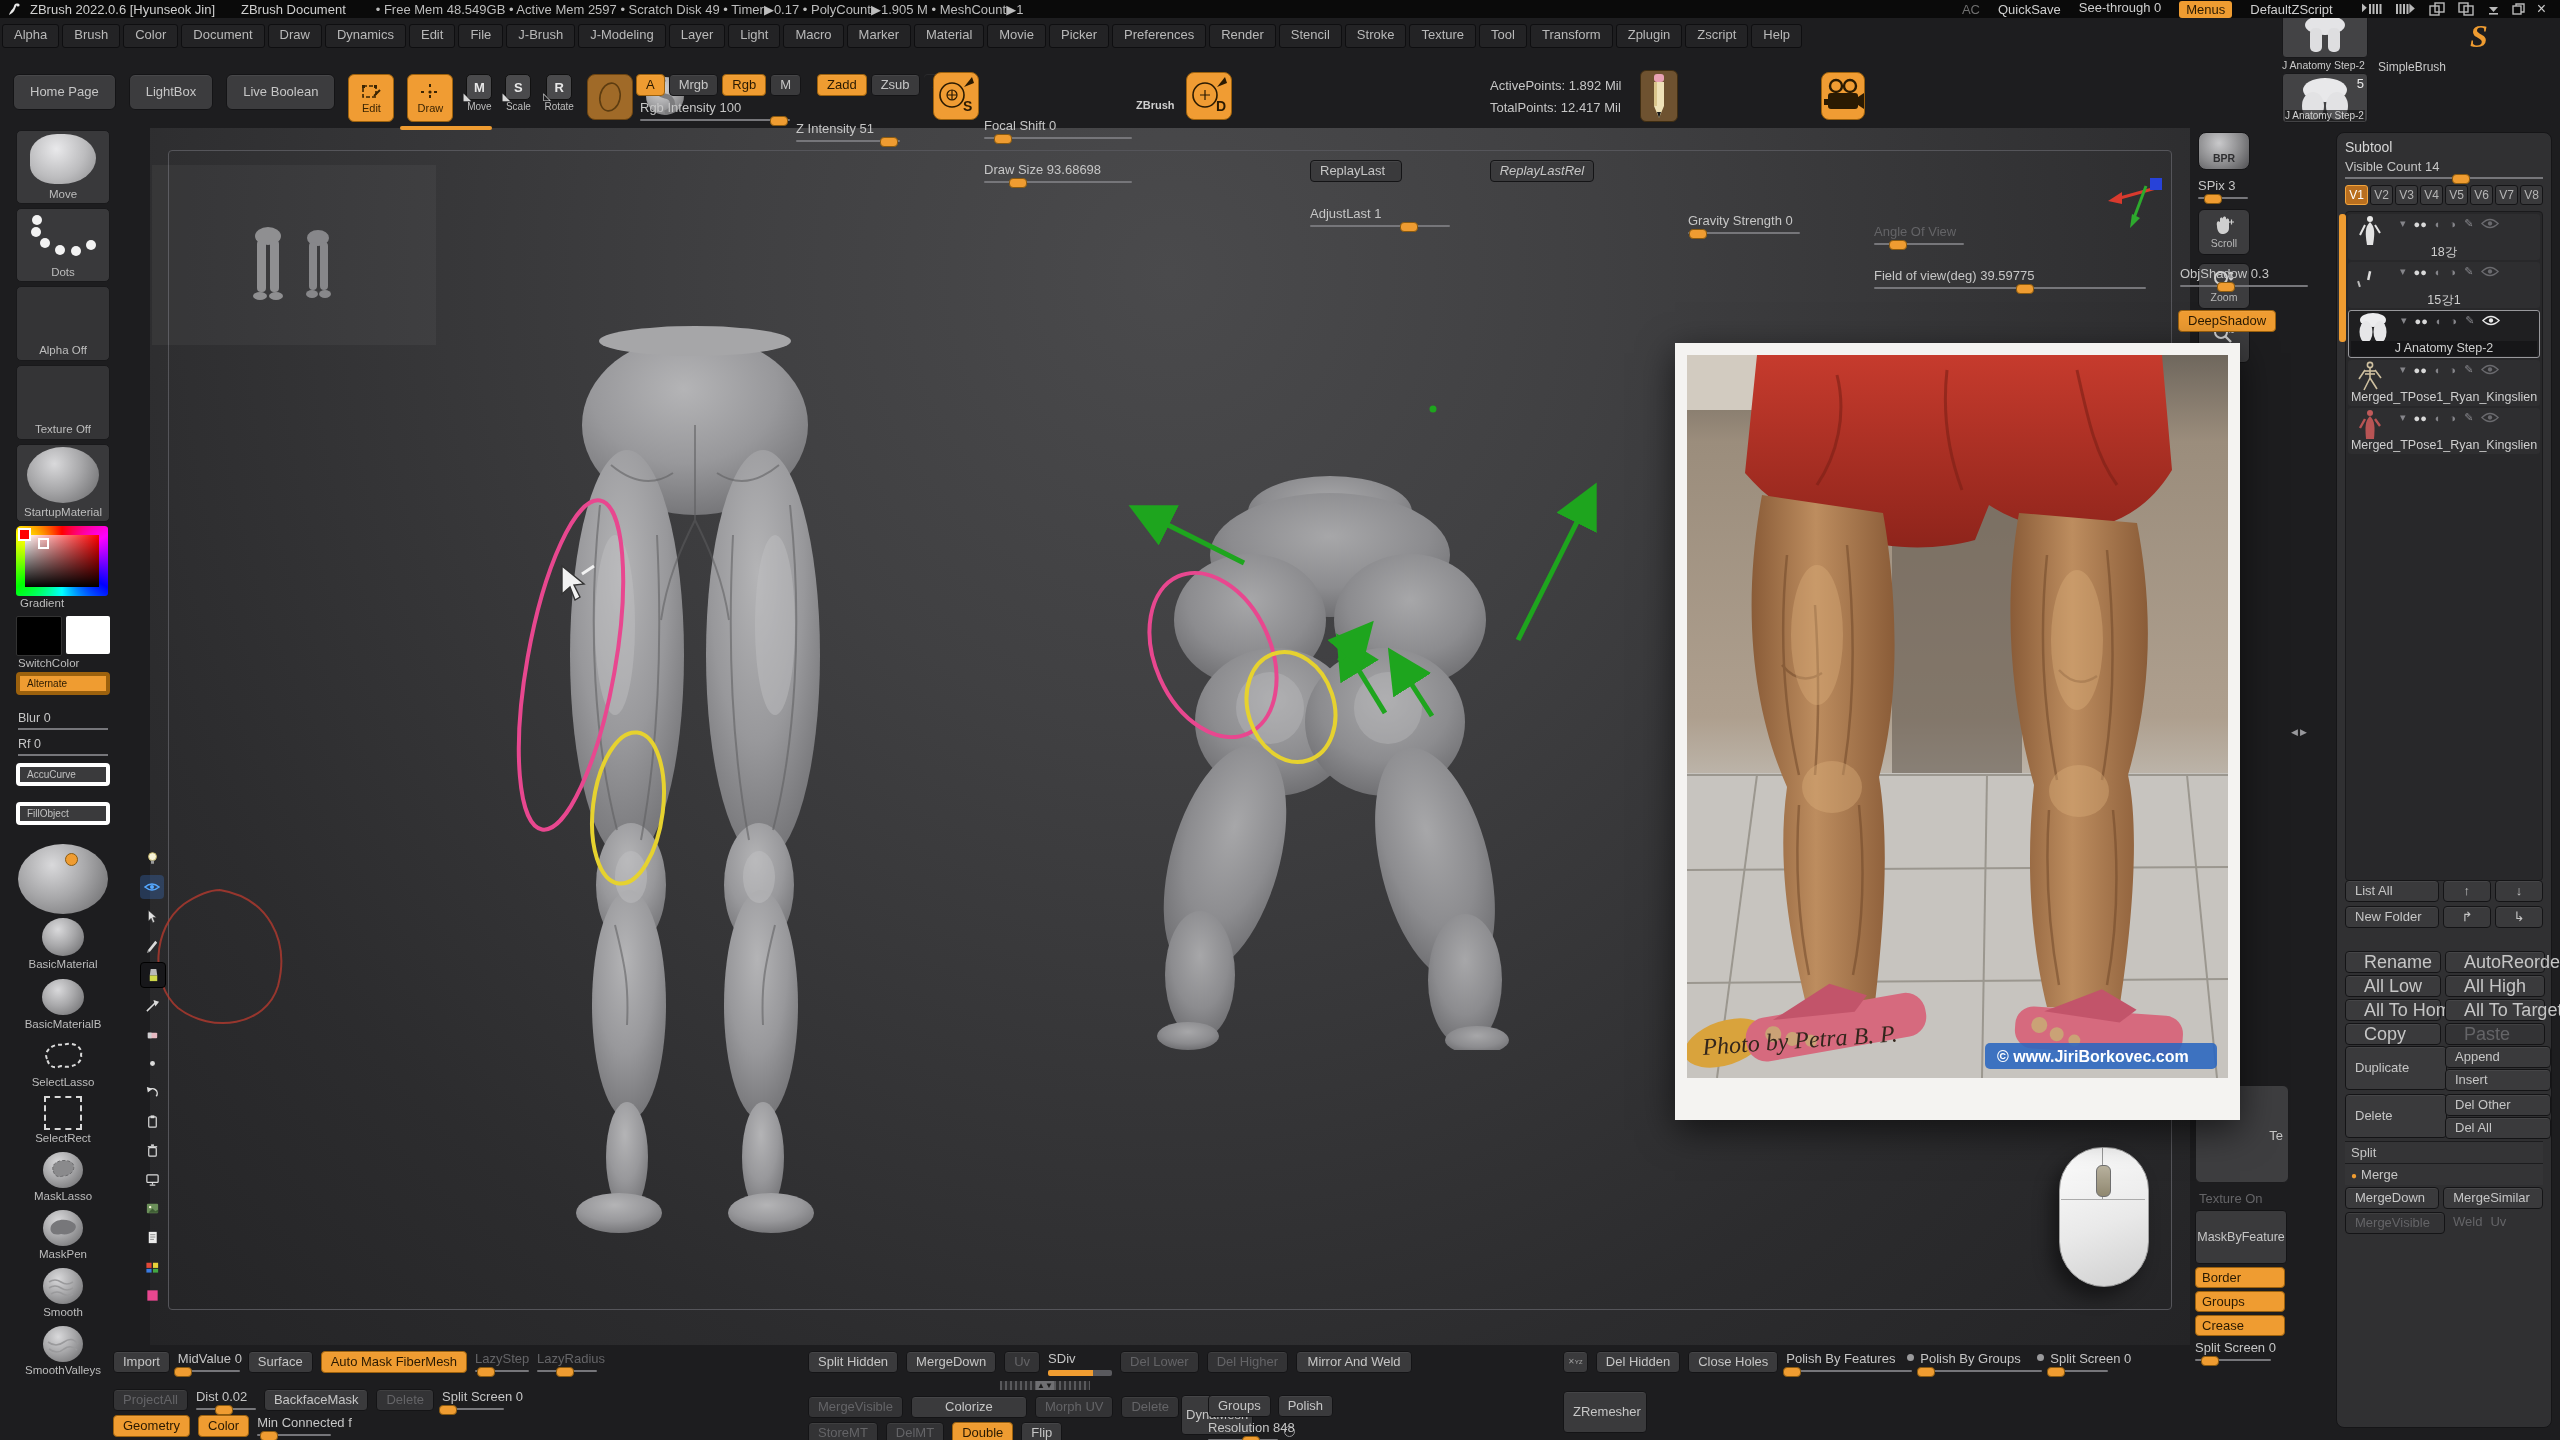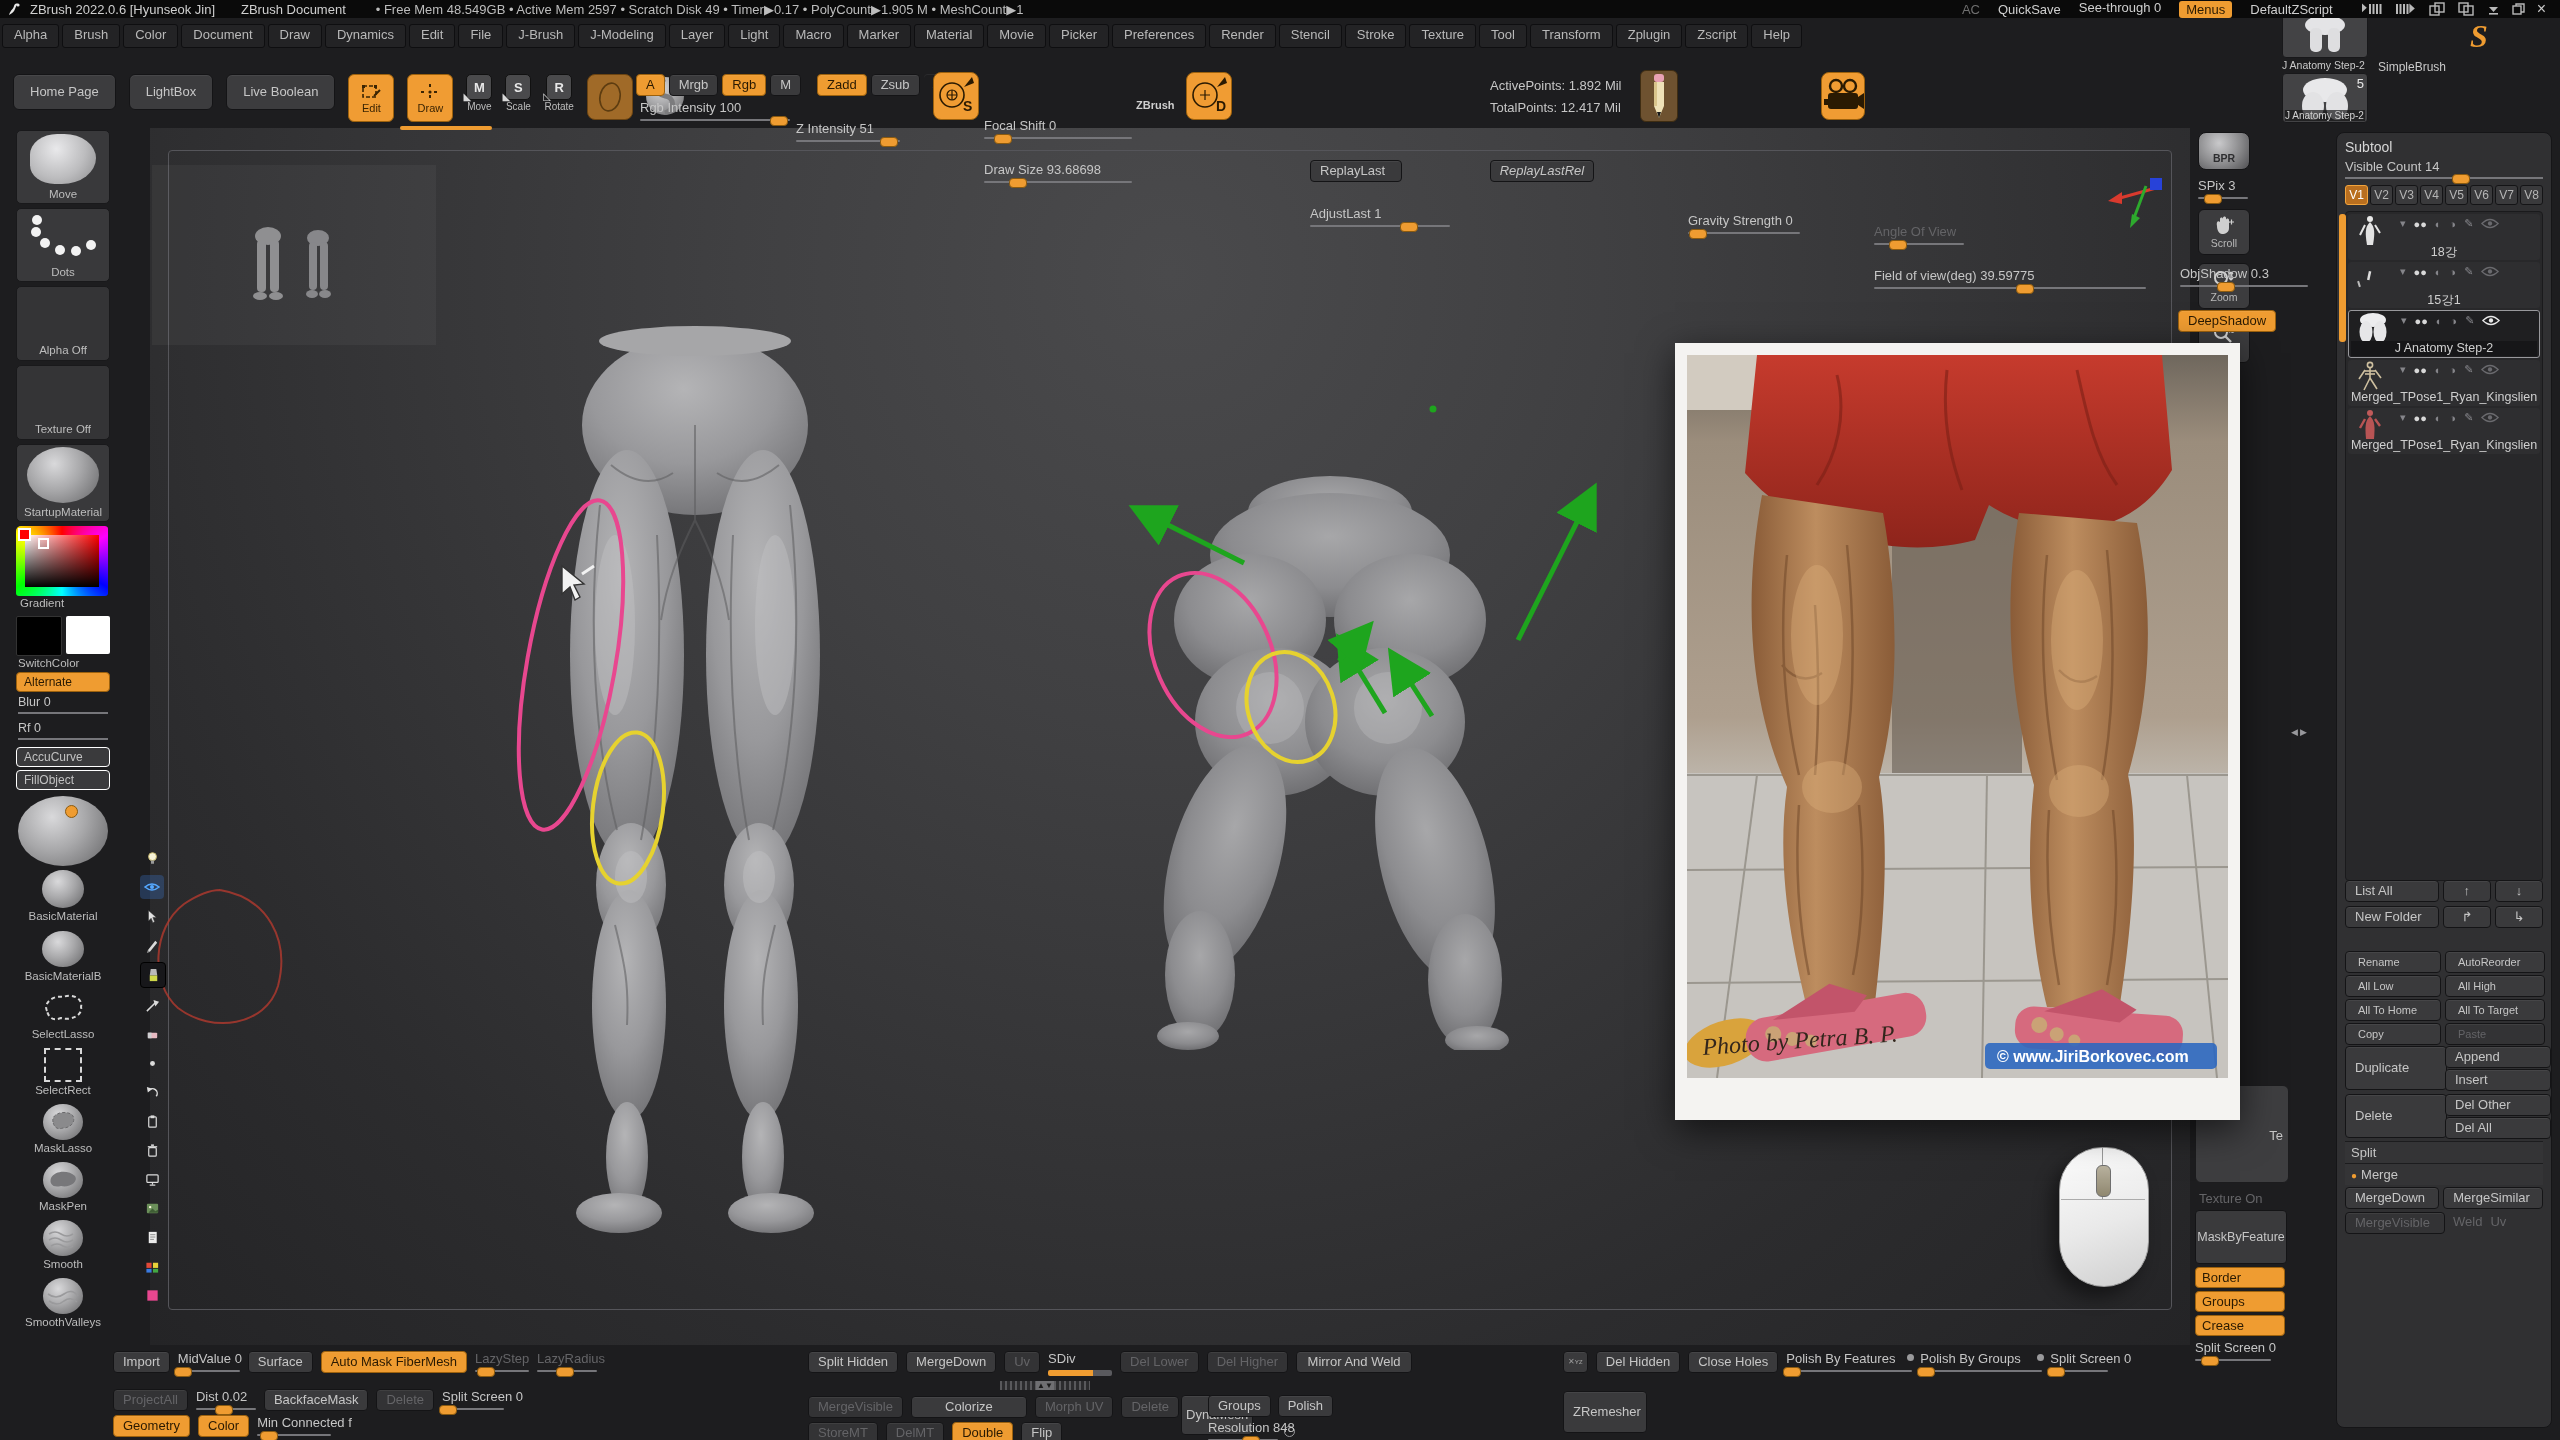--- a/index.html
+++ b/index.html
@@ -49,22 +49,22 @@
   .mstack{display:flex;flex-direction:column;align-items:center;font-size:10px;color:#bdbdbd;gap:1px;}
   .mstack .ic{width:24px;height:24px;background:#4a4a4c;border-radius:5px;border:1px solid #111;
               display:flex;align-items:center;justify-content:center;color:#e8e8e8;font-weight:bold;font-size:13px;position:relative;}
   .mstack .ic i{position:absolute;left:-4px;bottom:-3px;font-style:normal;font-size:10px;color:#d8d8d8;}
   
   #leftshelf{position:absolute;left:16px;top:130px;width:94px;z-index:40;}
   .ls-box{background:#39393b;border:1px solid #19191b;border-radius:5px;margin-bottom:4px;overflow:hidden;}
   .ls-img{position:relative;height:56px;display:flex;align-items:center;justify-content:center;}
   .ls-lab{text-align:center;font-size:11.5px;color:#bdbdbd;padding:1px 0 3px;white-space:nowrap;}
   .sphere{border-radius:50%;background:radial-gradient(circle at 38% 30%,#d9d9db 0%,#a8a8aa 45%,#636365 100%);}
-  .ls-btn{display:block;background:#3a3a3c;border:1px solid #ffffff;border-radius:4px;color:#c2c2c2;
-          text-align:left;padding:2px 7px;margin-bottom:3px;font-size:12px;}
+  .ls-btn{display:block;background:#3a3a3c;border:4px solid #ffffff;border-radius:4px;color:#c2c2c2;
+          text-align:left;padding:2px 7px;margin-bottom:16px;font-size:10px;}
   .ls-slider{position:relative;margin:2px 2px 7px;font-size:12.5px;color:#c6c6c6;}
   
   #canvas{position:absolute;left:150px;top:128px;width:2040px;height:1217px;z-index:1;
           background:radial-gradient(ellipse at 50% 12%,#4a4a4c 0%,#404042 30%,#2c2c2e 75%,#242426 100%);}
   #canvas .frame{position:absolute;left:18px;top:22px;right:18px;bottom:35px;border:1px solid #55555a;border-radius:4px;}
   #litebox{position:absolute;left:2px;top:37px;width:284px;height:180px;background:rgba(255,255,255,.045);}
   
   #annotools{position:absolute;left:140px;top:846px;width:28px;z-index:30;display:flex;flex-direction:column;gap:5px;}
   .anno{width:24px;height:24px;border-radius:4px;display:flex;align-items:center;justify-content:center;}
   .anno.hl{background:rgba(60,120,210,.30);}
@@ -105,21 +105,21 @@
   .st-row{position:relative;height:46px;margin-bottom:2px;border-radius:3px;background:#2e2e30;}
   .st-row.sel{background:#1f1f21;border:1px solid #98989c;}
   .st-thumb{position:absolute;left:2px;top:1px;width:44px;height:32px;}
   .st-icons{position:absolute;left:52px;top:3px;right:4px;display:flex;gap:8px;align-items:center;color:#85858a;font-size:11px;}
   .st-icons b{font-weight:normal;}
   .st-label{position:absolute;left:2px;right:2px;bottom:1px;height:15px;font-size:12.5px;color:#cfcfcf;
             text-align:center;white-space:nowrap;overflow:hidden;}
   .st-row.sel .st-label{background:#161618;}
   .st-sec{position:absolute;left:8px;right:8px;}
   .st-2col{display:grid;grid-template-columns:96px 100px;gap:2px 4px;}
-  .st-2col .btn{padding:2px 12px;font-size:11px;}
+  .st-2col .btn{padding:2px 18px;font-size:18px;}
   .hdrbtn{display:block;background:#343436;border-top:1px solid #1c1c1e;padding:3px 6px;color:#c6c6c6;font-size:13px;position:relative;}
   .hdrbtn .bullet{color:#ef9c31;margin-right:4px;font-size:10px;}
   .st-wide .hdrbtn{border:1px solid #1c1c1e;border-radius:3px;margin-bottom:2px;background:#363638;}
   
   #rightcol{position:absolute;left:2195px;top:1085px;width:100px;z-index:6;}
   #tePanel{width:92px;height:96px;background:#3e3e40;border:1px solid #1c1c1e;border-radius:6px;position:relative;color:#c6c6c6;}
   #tePanel span{position:absolute;right:5px;top:42px;}
   .rc-big{width:90px;height:52px;background:#3a3a3c;border:1px solid #141416;border-radius:4px;
           display:flex;align-items:center;justify-content:center;font-size:12.5px;color:#c6c6c6;margin-top:4px;}
   .rc-or{width:76px;background:#ef9c31;border:1px solid #9c610d;border-radius:4px;color:#2a1a02;

